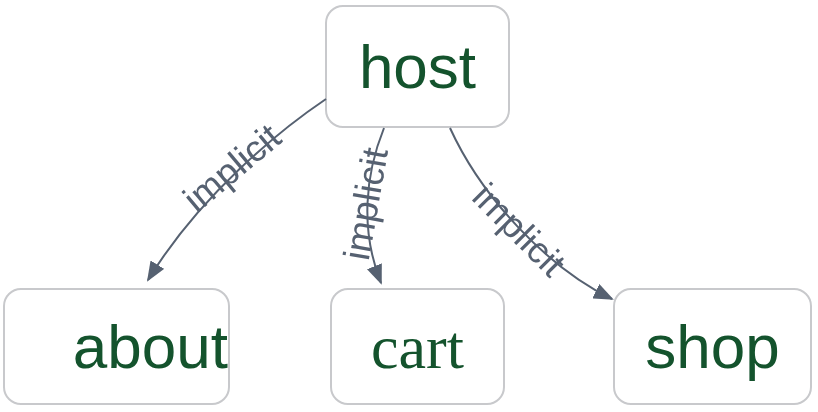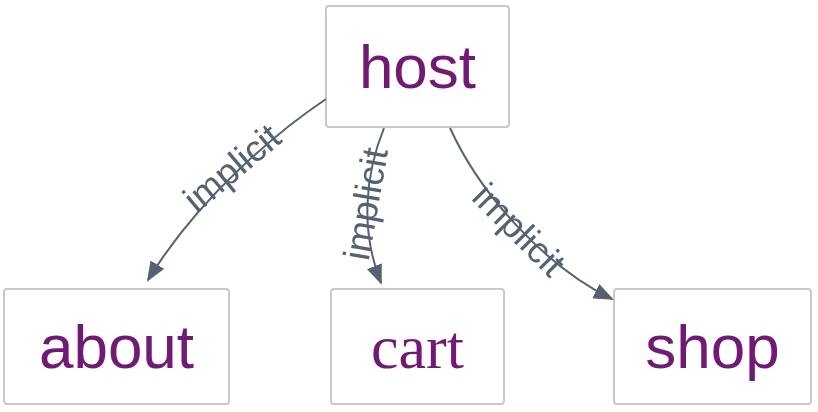--- a/index.html
+++ b/index.html
@@ -11,31 +11,31 @@
     width: 818px;
     height: 412px;
     background: #ffffff;
     overflow: hidden;
   }
 
   .node {
     position: absolute;
     background: #ffffff;
     border: 2px solid #c8c9cc;
-    border-radius: 4px;
+    border-radius: 18px;
     display: flex;
     align-items: center;
     justify-content: center;
     font-size: 62px;
-    color: #701a75;
+    color: #14532d;
     line-height: 1;
     z-index: 1;
   }
   .node-host  { left: 325px; top: 5px;   width: 185px; height: 123px; }
-  .node-about { left: 3px;   top: 288px; width: 227px; height: 117px; }
+  .node-about { left: 3px;   top: 288px; width: 227px; height: 117px; justify-content: flex-end; }
   .node-cart  { left: 330px; top: 288px; width: 175px; height: 117px; font-family: Liberation Serif, serif; }
   .node-shop  { left: 613px; top: 288px; width: 199px; height: 117px; }
 
   svg.edges {
     position: absolute;
     left: 0; top: 0;
     width: 818px;
     height: 412px;
     z-index: 2;
     pointer-events: none;

